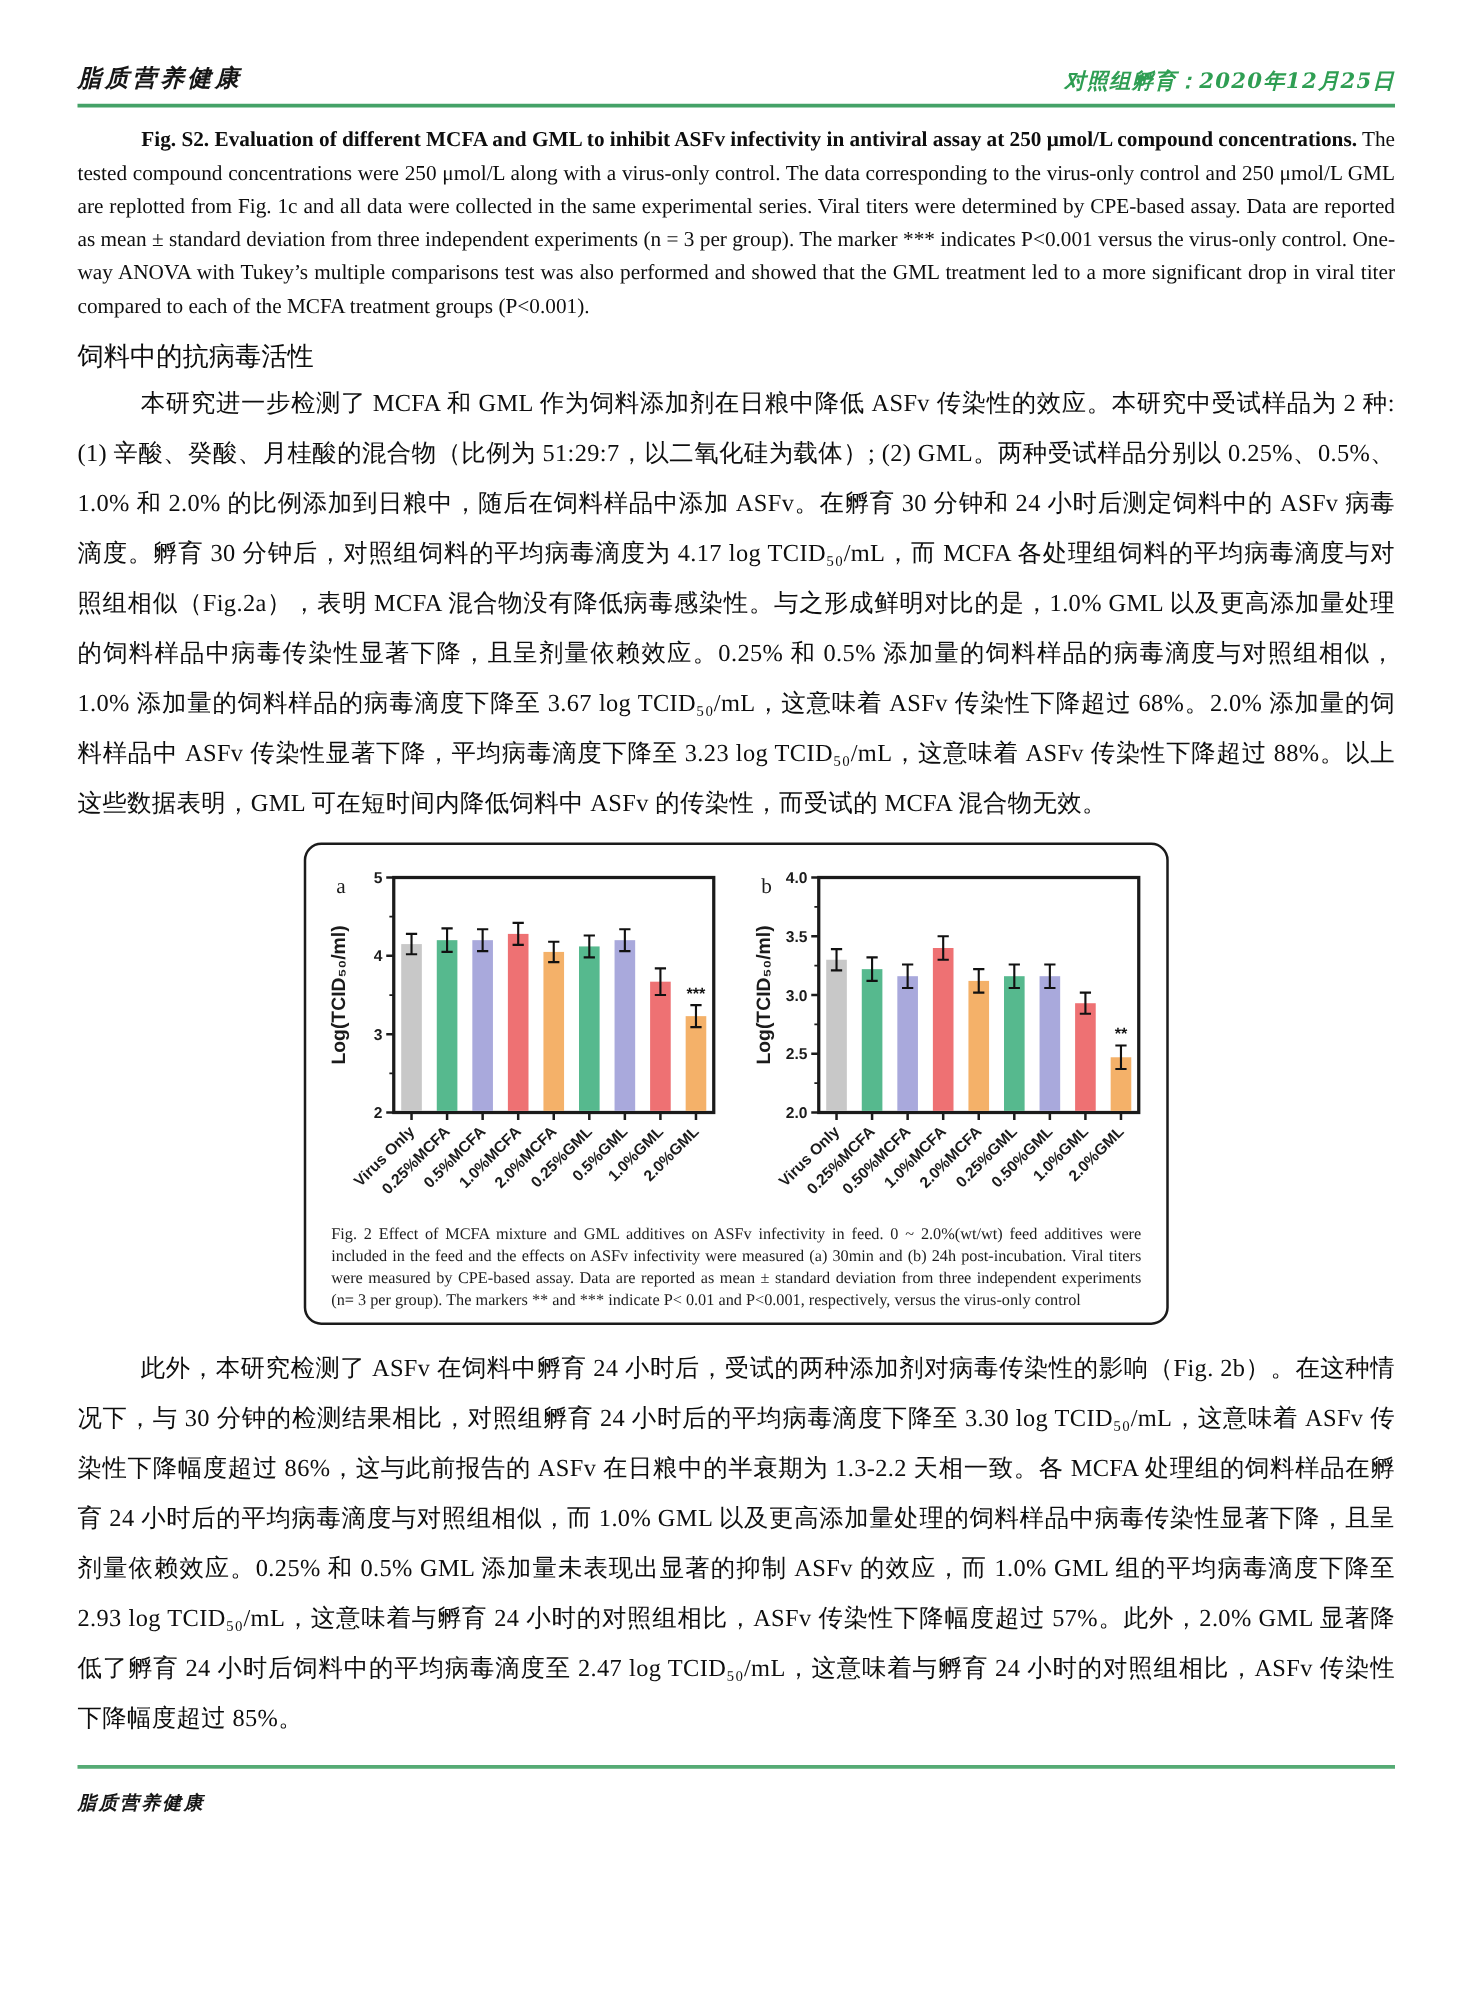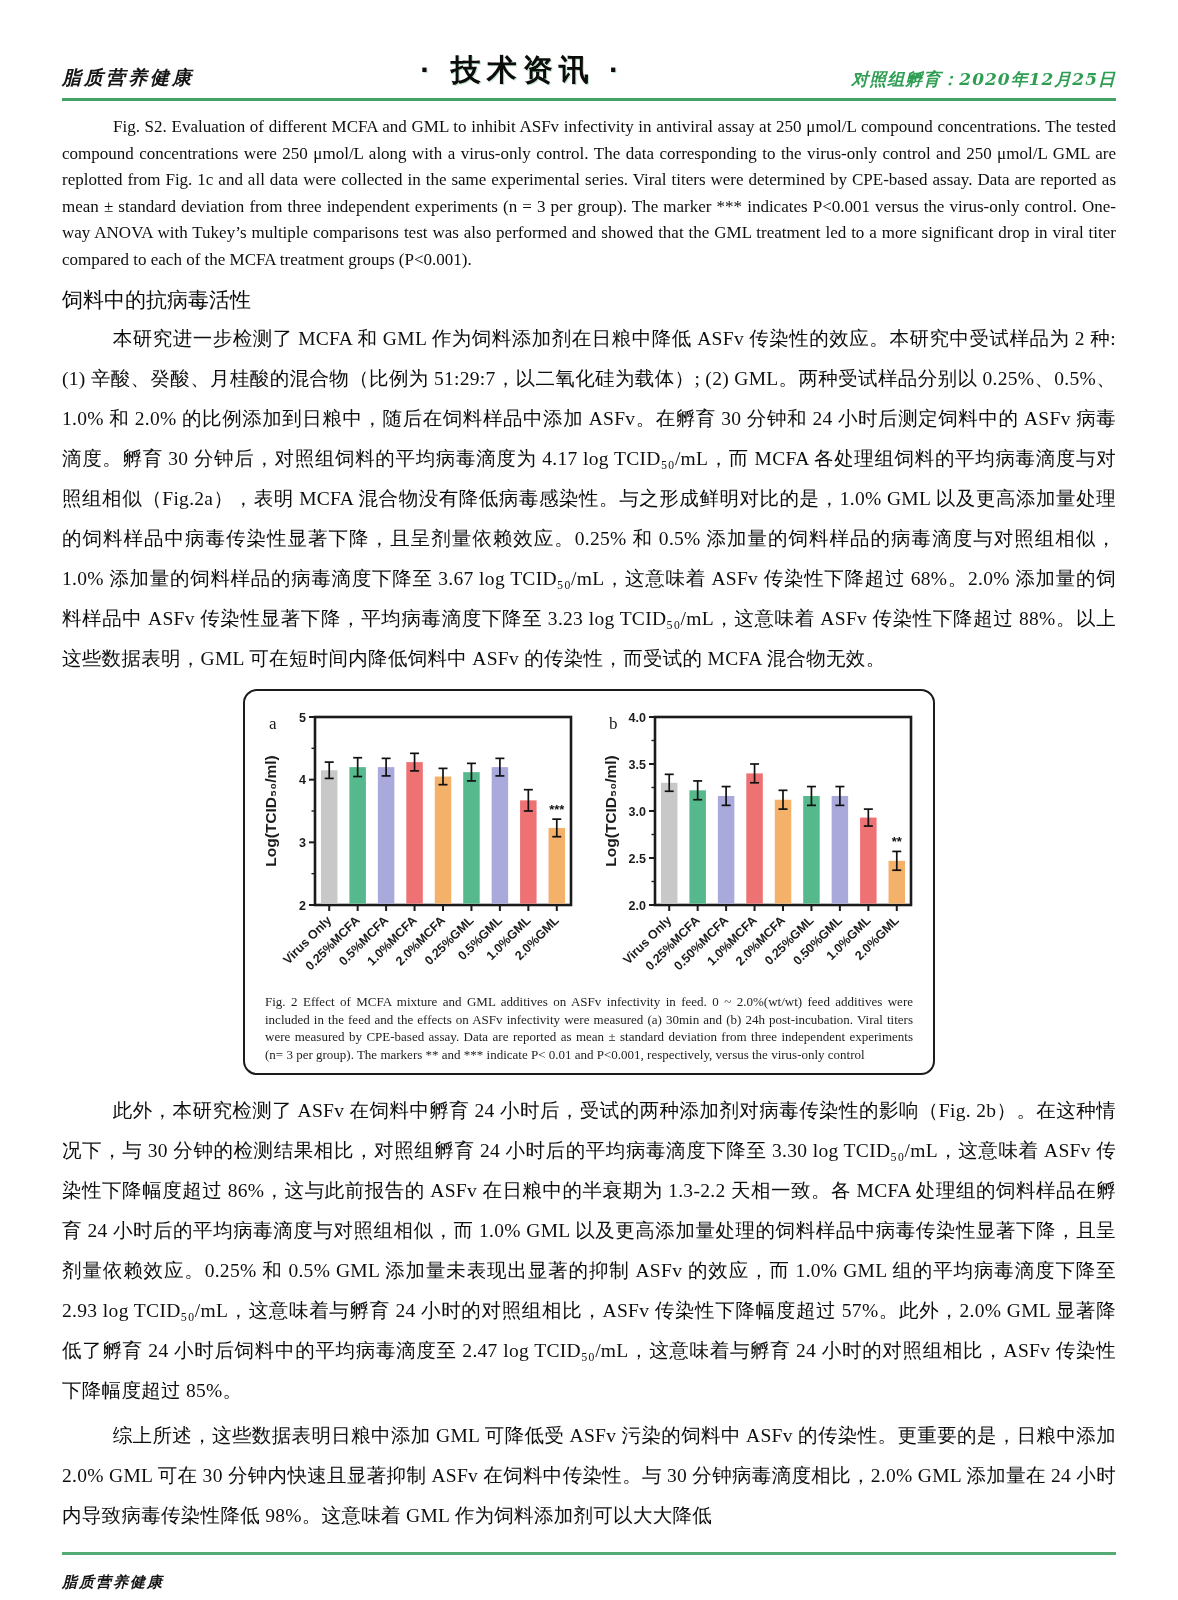--- a/index.html
+++ b/index.html
@@ -22,21 +22,21 @@
   .issue-date {
     font-family:"DejaVu Serif","Liberation Serif",serif;
     font-weight:bold; font-style:italic; font-size:17px; letter-spacing:1px; color:#2f9e53;
   }
   .green-rule { border:none; border-top:3px solid #44a267; margin-top:7px; }
   .figs2-caption {
     margin-top:13px; font-size:17px; line-height:26.5px; text-align:justify;
     text-indent:3em; color:#0e0e0e;
     font-family:"Liberation Serif","DejaVu Serif",serif;
   }
-  .figs2-caption .lead { font-weight:normal; }
+  .figs2-caption .lead { font-weight:bold; }
   .section-heading {
     margin-top:13px; font-size:21px; font-weight:normal; color:#0c0c0c;
     font-family:"Liberation Serif","DejaVu Serif",serif;
   }
   .body-para {
     margin-top:5px; font-size:19.5px; line-height:40px; text-align:justify;
     text-indent:2.6em; color:#0e0e0e; letter-spacing:0.3px;
   }
   .figure-box {
     width:692px; margin:10px auto 0 auto; border:2.5px solid #1b1b1b; border-radius:14px;
@@ -54,21 +54,20 @@
     font-weight:bold; font-style:italic; font-size:15px; letter-spacing:2px; color:#151515;
   }
 </style>
 </head>
 <body>
 
 <div class="page">
 
   <div class="header-row">
     <span class="brand">脂质营养健康</span>
-    <span class="page-title">· 技术资讯 ·</span>
     <span class="issue-date">对照组孵育：2020年12月25日</span>
   </div>
   <hr class="green-rule">
 
   <p class="figs2-caption"><span class="lead">Fig. S2. Evaluation of different MCFA and GML to inhibit ASFv infectivity in antiviral assay at 250 μmol/L compound concentrations.</span><span> The tested compound concentrations were 250 μmol/L along with a virus-only control. The data corresponding to the virus-only control and 250 μmol/L GML are replotted from Fig. 1c and all data were collected in the same experimental series. Viral titers were determined by CPE-based assay. Data are reported as mean ± standard deviation from three independent experiments (n = 3 per group). The marker *** indicates P&lt;0.001 versus the virus-only control. One-way ANOVA with Tukey’s multiple comparisons test was also performed and showed that the GML treatment led to a more significant drop in viral titer compared to each of the MCFA treatment groups (P&lt;0.001).</span></p>
 
   <h2 class="section-heading">饲料中的抗病毒活性</h2>
 
   <p class="body-para">本研究进一步检测了 MCFA 和 GML 作为饲料添加剂在日粮中降低 ASFv 传染性的效应。本研究中受试样品为 2 种: (1) 辛酸、癸酸、月桂酸的混合物（比例为 51:29:7，以二氧化硅为载体）; (2) GML。两种受试样品分别以 0.25%、0.5%、1.0% 和 2.0% 的比例添加到日粮中，随后在饲料样品中添加 ASFv。在孵育 30 分钟和 24 小时后测定饲料中的 ASFv 病毒滴度。孵育 30 分钟后，对照组饲料的平均病毒滴度为 4.17 log TCID₅₀/mL，而 MCFA 各处理组饲料的平均病毒滴度与对照组相似（Fig.2a），表明 MCFA 混合物没有降低病毒感染性。与之形成鲜明对比的是，1.0% GML 以及更高添加量处理的饲料样品中病毒传染性显著下降，且呈剂量依赖效应。0.25% 和 0.5% 添加量的饲料样品的病毒滴度与对照组相似，1.0% 添加量的饲料样品的病毒滴度下降至 3.67 log TCID₅₀/mL，这意味着 ASFv 传染性下降超过 68%。2.0% 添加量的饲料样品中 ASFv 传染性显著下降，平均病毒滴度下降至 3.23 log TCID₅₀/mL，这意味着 ASFv 传染性下降超过 88%。以上这些数据表明，GML 可在短时间内降低饲料中 ASFv 的传染性，而受试的 MCFA 混合物无效。</p>
 
@@ -218,18 +217,17 @@
           <text x="295.77777777777777" y="143.41999999999996" font-family="&quot;Liberation Sans&quot;,&quot;DejaVu Sans&quot;,sans-serif" font-size="13" font-weight="bold" fill="#111" text-anchor="middle">**</text>
           <line x1="295.77777777777777" y1="202" x2="295.77777777777777" y2="208" stroke="#1b1b1b" stroke-width="2"></line>
           <text x="298.77777777777777" y="218" font-family="&quot;Liberation Sans&quot;,&quot;DejaVu Sans&quot;,sans-serif" font-size="12.5" font-weight="bold" fill="#1b1b1b" text-anchor="end" transform="rotate(-45 298.77777777777777 218)">2.0%GML</text>
         </svg>
     </div>
     <p class="fig2-caption">Fig. 2 Effect of MCFA mixture and GML additives on ASFv infectivity in feed. 0 ~ 2.0%(wt/wt) feed additives were included in the feed and the effects on ASFv infectivity were measured (a) 30min and (b) 24h post-incubation. Viral titers were measured by CPE-based assay. Data are reported as mean ± standard deviation from three independent experiments (n= 3 per group). The markers ** and *** indicate P&lt; 0.01 and P&lt;0.001, respectively, versus the virus-only control</p>
   </div>
 
   <p class="body-para" style="margin-top:16px;">此外，本研究检测了 ASFv 在饲料中孵育 24 小时后，受试的两种添加剂对病毒传染性的影响（Fig. 2b）。在这种情况下，与 30 分钟的检测结果相比，对照组孵育 24 小时后的平均病毒滴度下降至 3.30 log TCID₅₀/mL，这意味着 ASFv 传染性下降幅度超过 86%，这与此前报告的 ASFv 在日粮中的半衰期为 1.3-2.2 天相一致。各 MCFA 处理组的饲料样品在孵育 24 小时后的平均病毒滴度与对照组相似，而 1.0% GML 以及更高添加量处理的饲料样品中病毒传染性显著下降，且呈剂量依赖效应。0.25% 和 0.5% GML 添加量未表现出显著的抑制 ASFv 的效应，而 1.0% GML 组的平均病毒滴度下降至 2.93 log TCID₅₀/mL，这意味着与孵育 24 小时的对照组相比，ASFv 传染性下降幅度超过 57%。此外，2.0% GML 显著降低了孵育 24 小时后饲料中的平均病毒滴度至 2.47 log TCID₅₀/mL，这意味着与孵育 24 小时的对照组相比，ASFv 传染性下降幅度超过 85%。</p>
 
-  <p class="body-para">综上所述，这些数据表明日粮中添加 GML 可降低受 ASFv 污染的饲料中 ASFv 的传染性。更重要的是，日粮中添加 2.0% GML 可在 30 分钟内快速且显著抑制 ASFv 在饲料中传染性。与 30 分钟病毒滴度相比，2.0% GML 添加量在 24 小时内导致病毒传染性降低 98%。这意味着 GML 作为饲料添加剂可以大大降低</p>
 
   <hr class="footer-rule">
   <div class="footer-brand">脂质营养健康</div>
 
 </div>
 
 </body></html>

